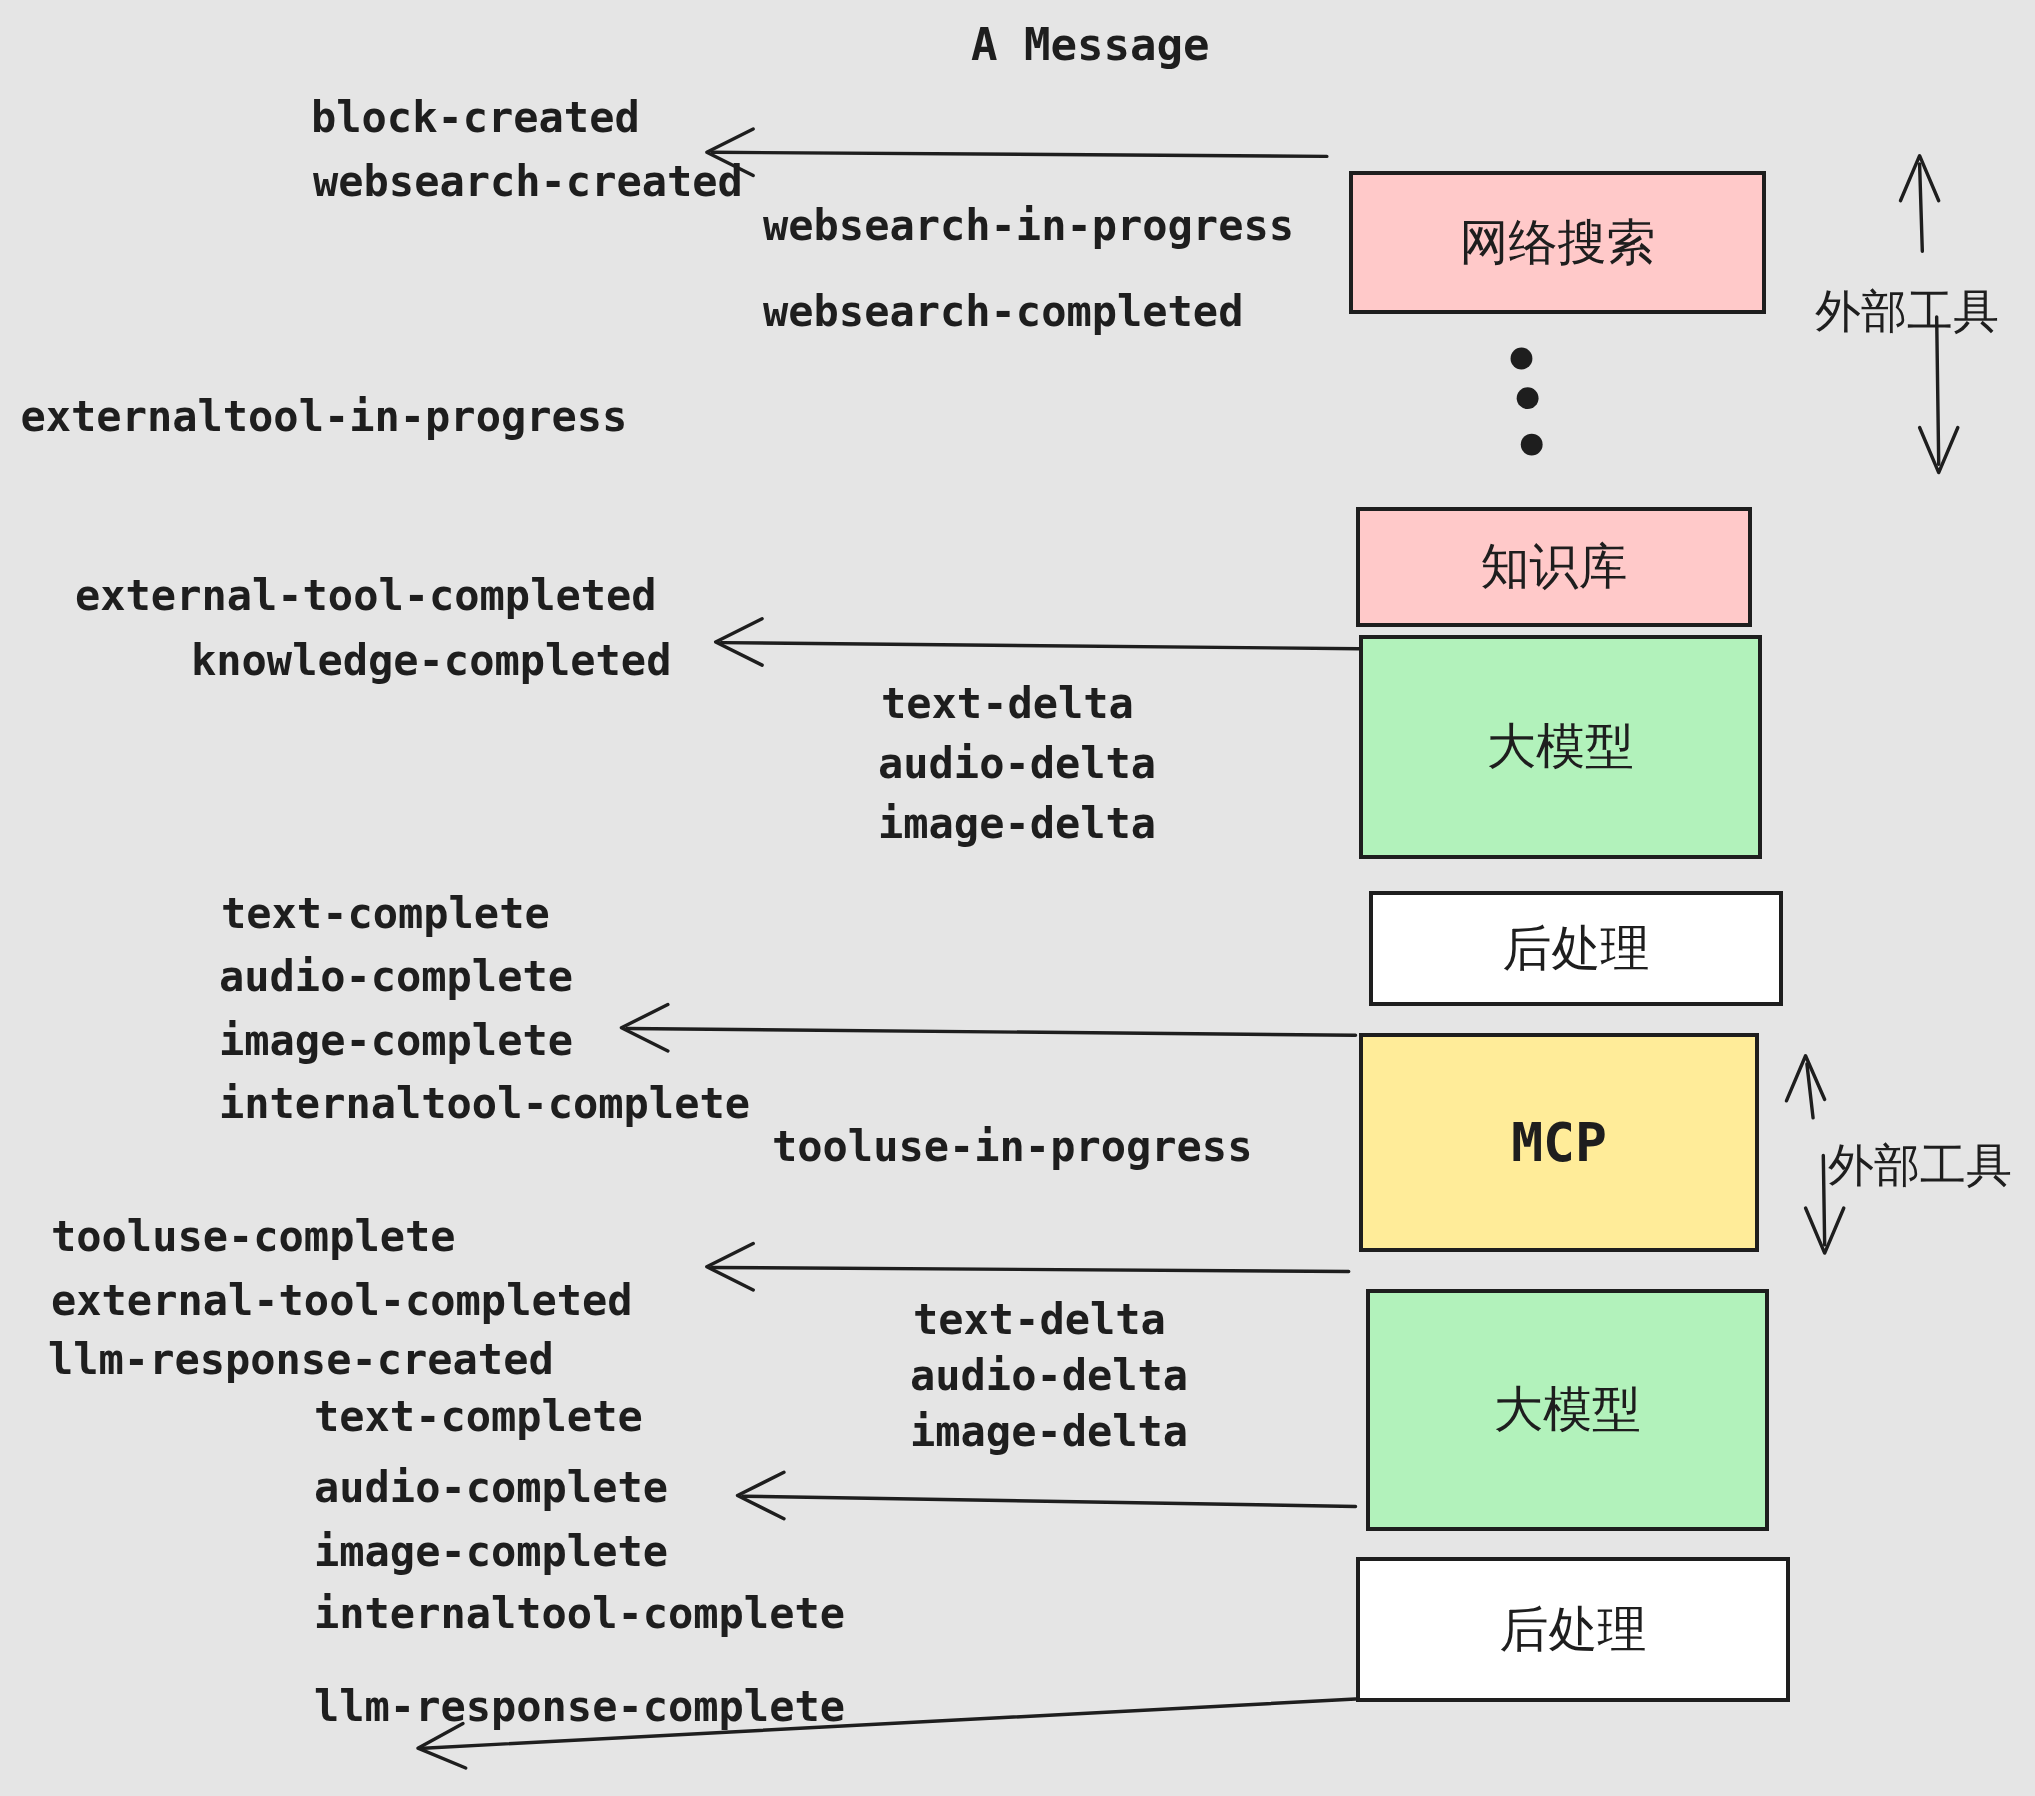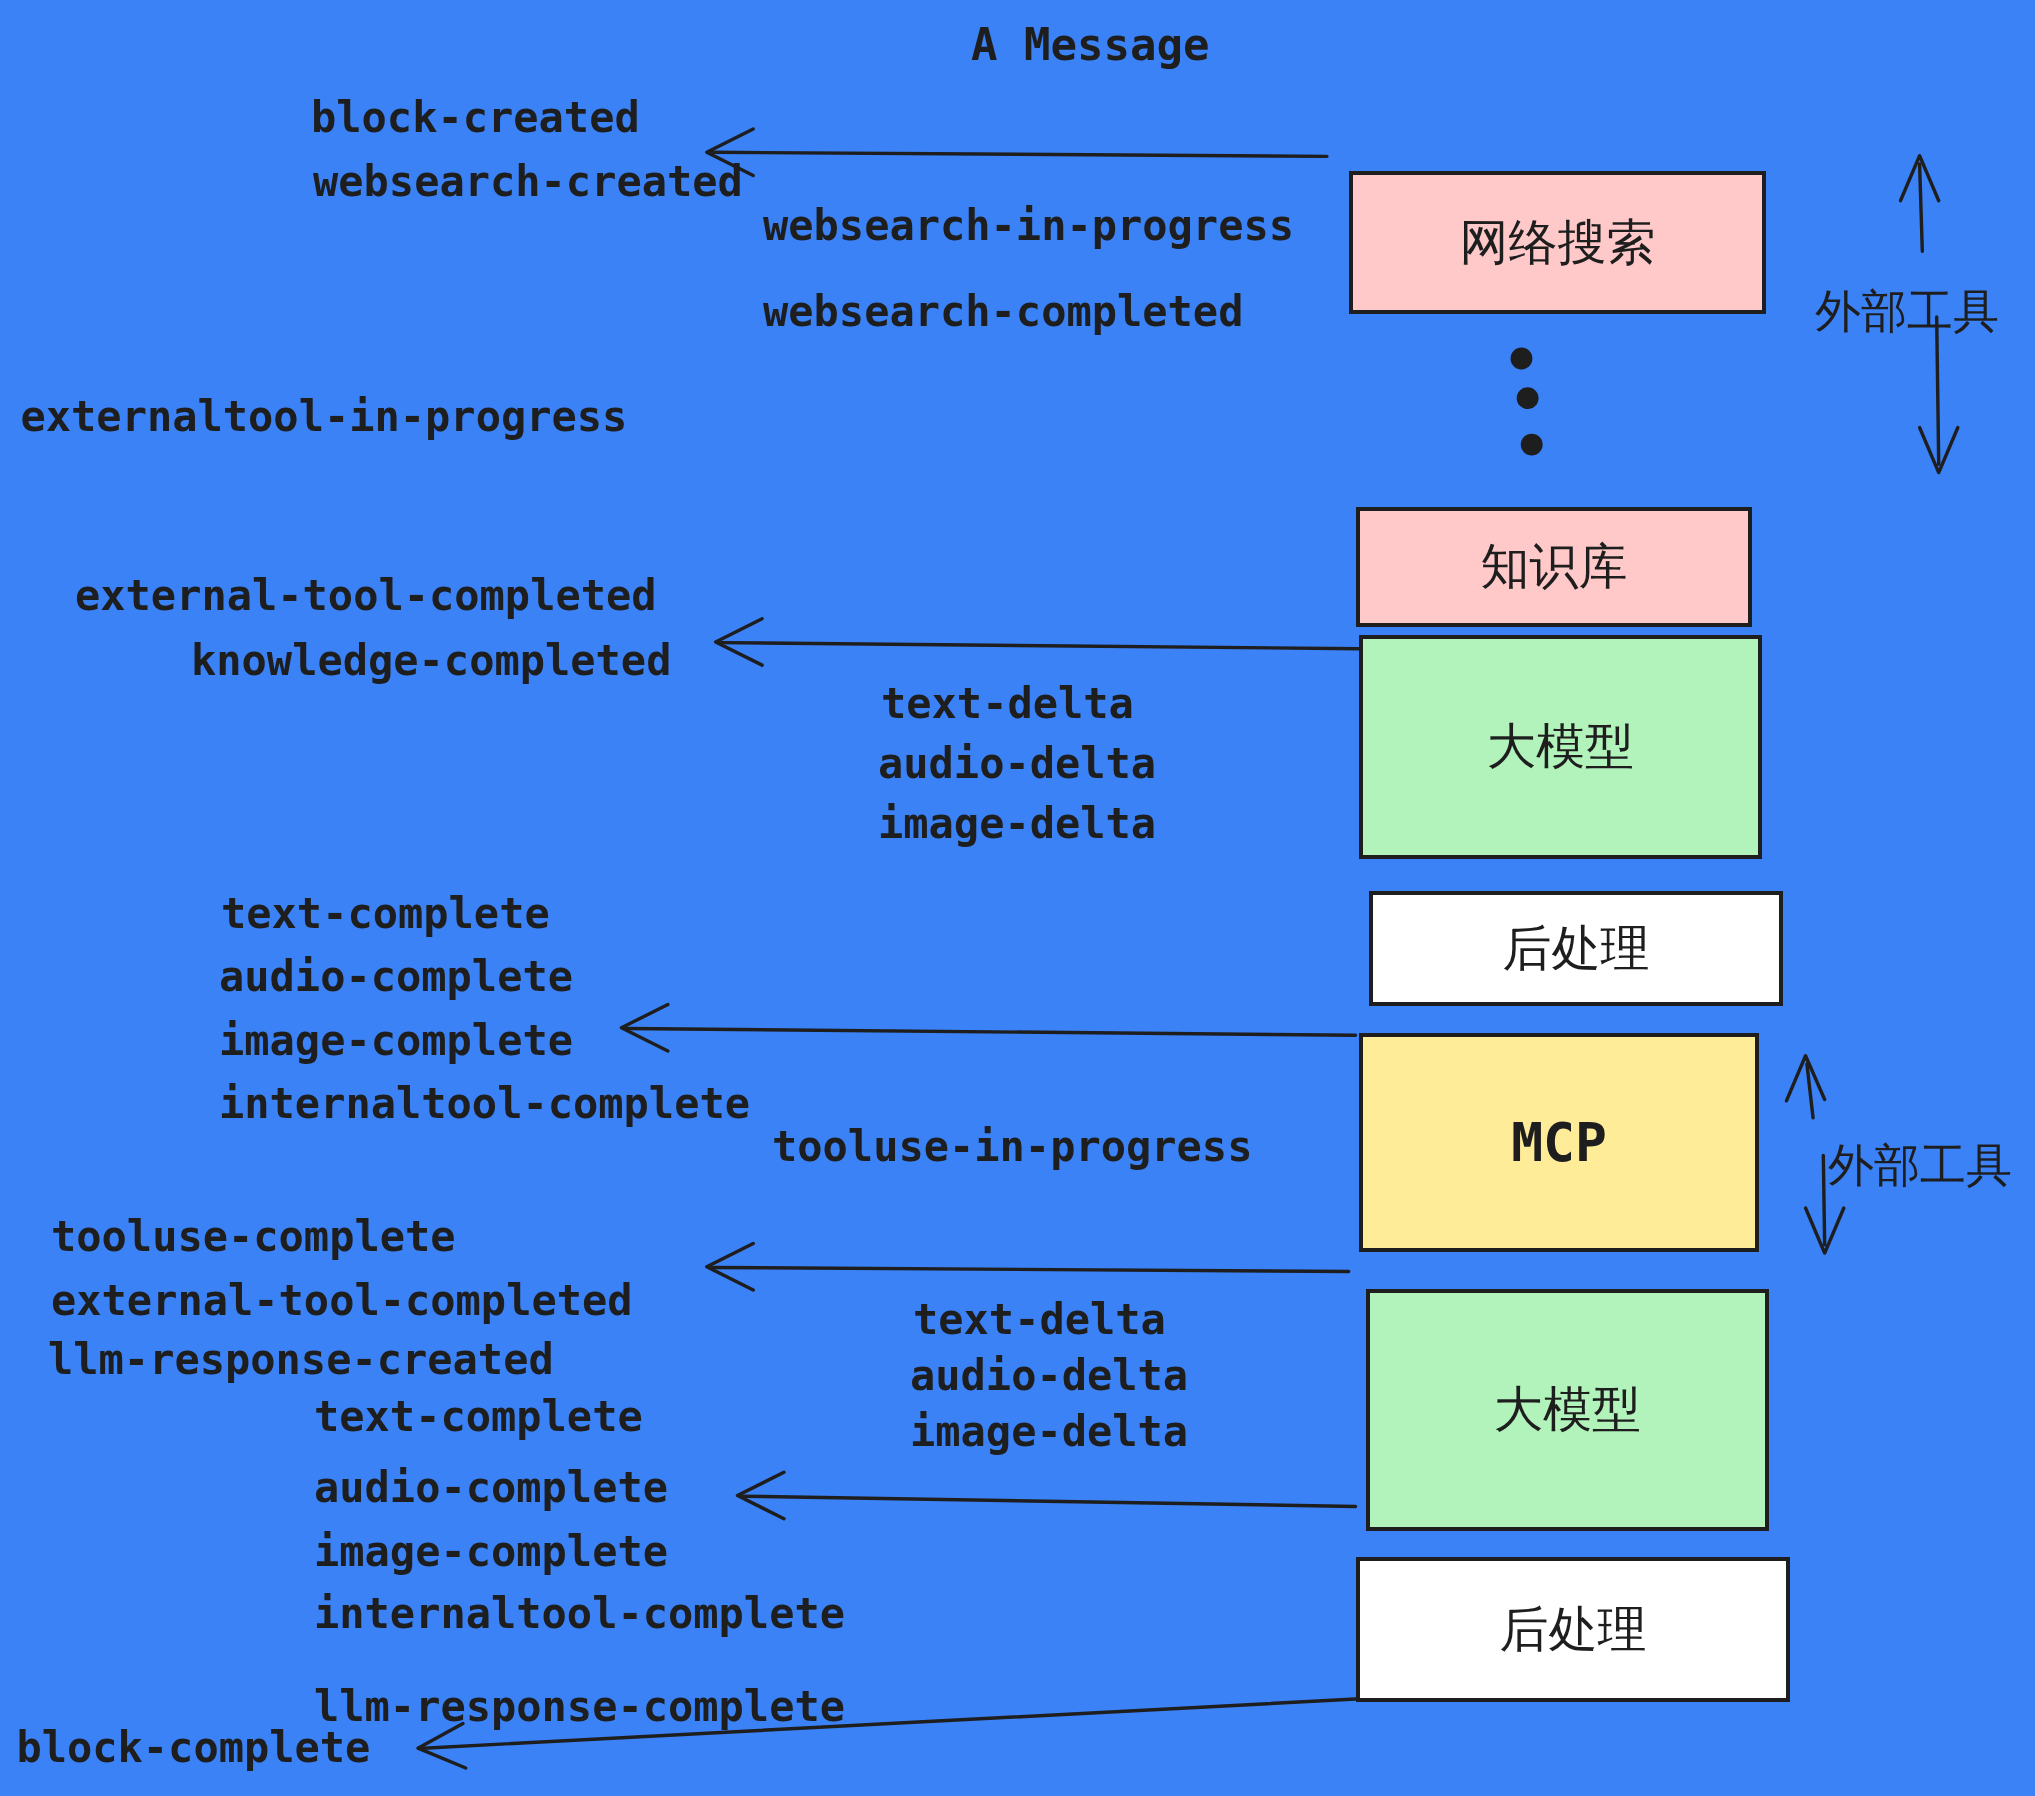--- a/index.html
+++ b/index.html
@@ -1,19 +1,19 @@
 <!DOCTYPE html>
 <html style="font-size:11px"><head>
 <meta charset="utf-8">
 <style>
   html,body{margin:0;padding:0;background:#ffffff;}
   #canvas{
     position:relative;
     width:2035px;height:1796px;
-    background:#3b82f6;
+    background:#e5e5e5;
     font-family:"DejaVu Sans Mono", monospace;
     color:#1e1e1e;
     overflow:hidden;
   }
   .evt{
     position:absolute;
     font-family:"DejaVu Sans Mono", monospace;
     font-size:42px;
     font-weight:600;
     line-height:1;
@@ -113,21 +113,20 @@
   <div class="evt" style="left:51px;top:1280px;">external-tool-completed</div>
   <div class="evt" style="left:48px;top:1339px;">llm-response-created</div>
   <div class="evt" style="left:314px;top:1396px;">text-complete</div>
   <div class="evt" style="left:314px;top:1467px;">audio-complete</div>
   <div class="evt" style="left:314px;top:1531px;">image-complete</div>
   <div class="evt" style="left:314px;top:1593px;">internaltool-complete</div>
   <div class="evt" style="left:314px;top:1686px;">llm-response-complete</div>
   <div class="evt" style="left:913px;top:1299px;">text-delta</div>
   <div class="evt" style="left:910px;top:1355px;">audio-delta</div>
   <div class="evt" style="left:910px;top:1411px;">image-delta</div>
-  <div class="evt" style="left:16.4px;top:1727px;">block-complete</div>
 
   <div class="side-label" style="left:1815px;top:258px;">外部工具</div>
   <div class="side-label" style="left:1828px;top:1112px;">外部工具</div>
 
   <svg class="overlay" width="2035" height="1796" viewBox="0 0 2980 2630" stroke="#1e1e1e" stroke-width="5" fill="none" stroke-linecap="round" stroke-linejoin="round">
 
     <g>
       <line x1="1943" y1="229" x2="1043" y2="223"></line>
       <polyline points="1103,189 1035,223 1103,257"></polyline>
     </g>

